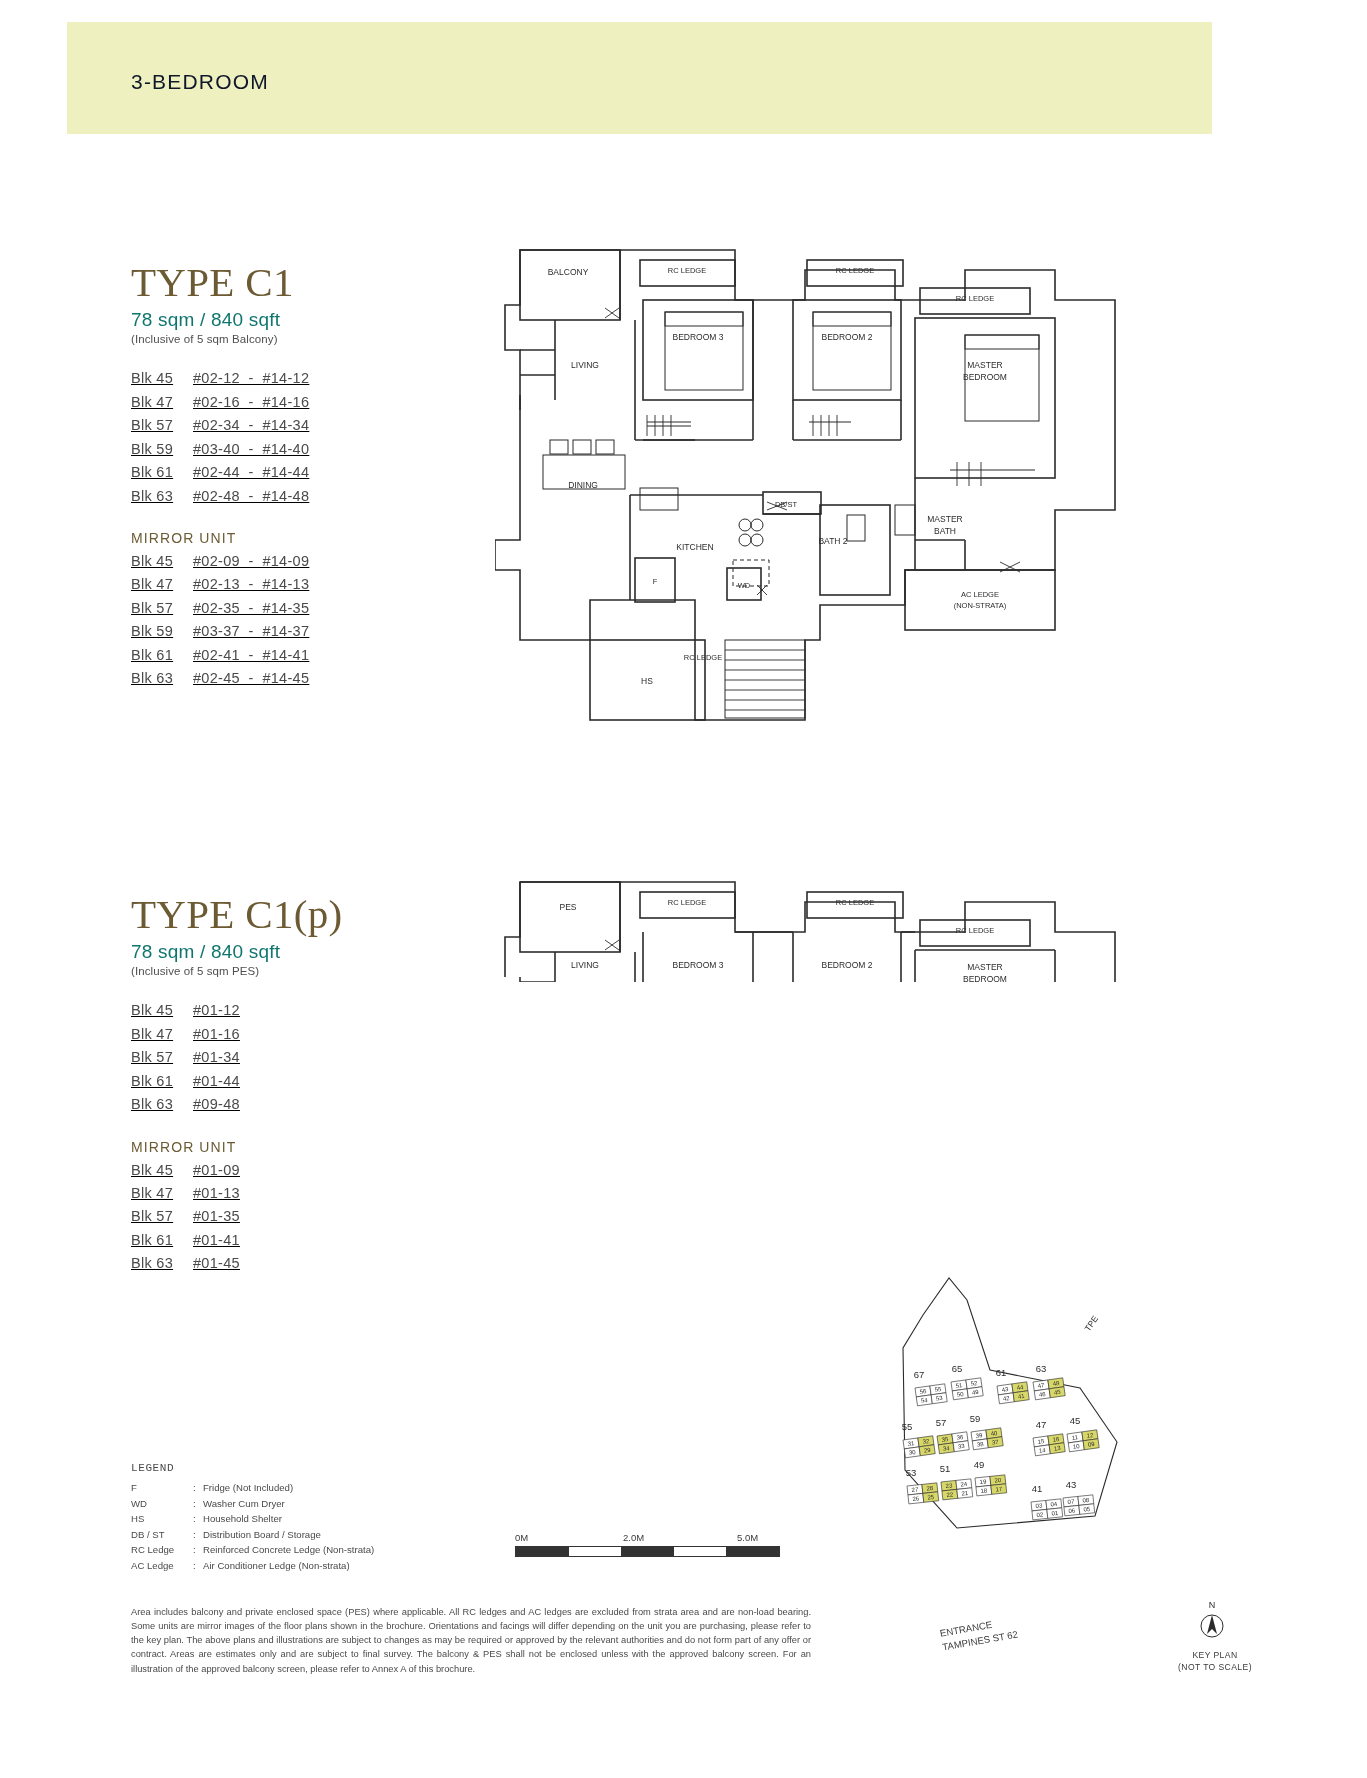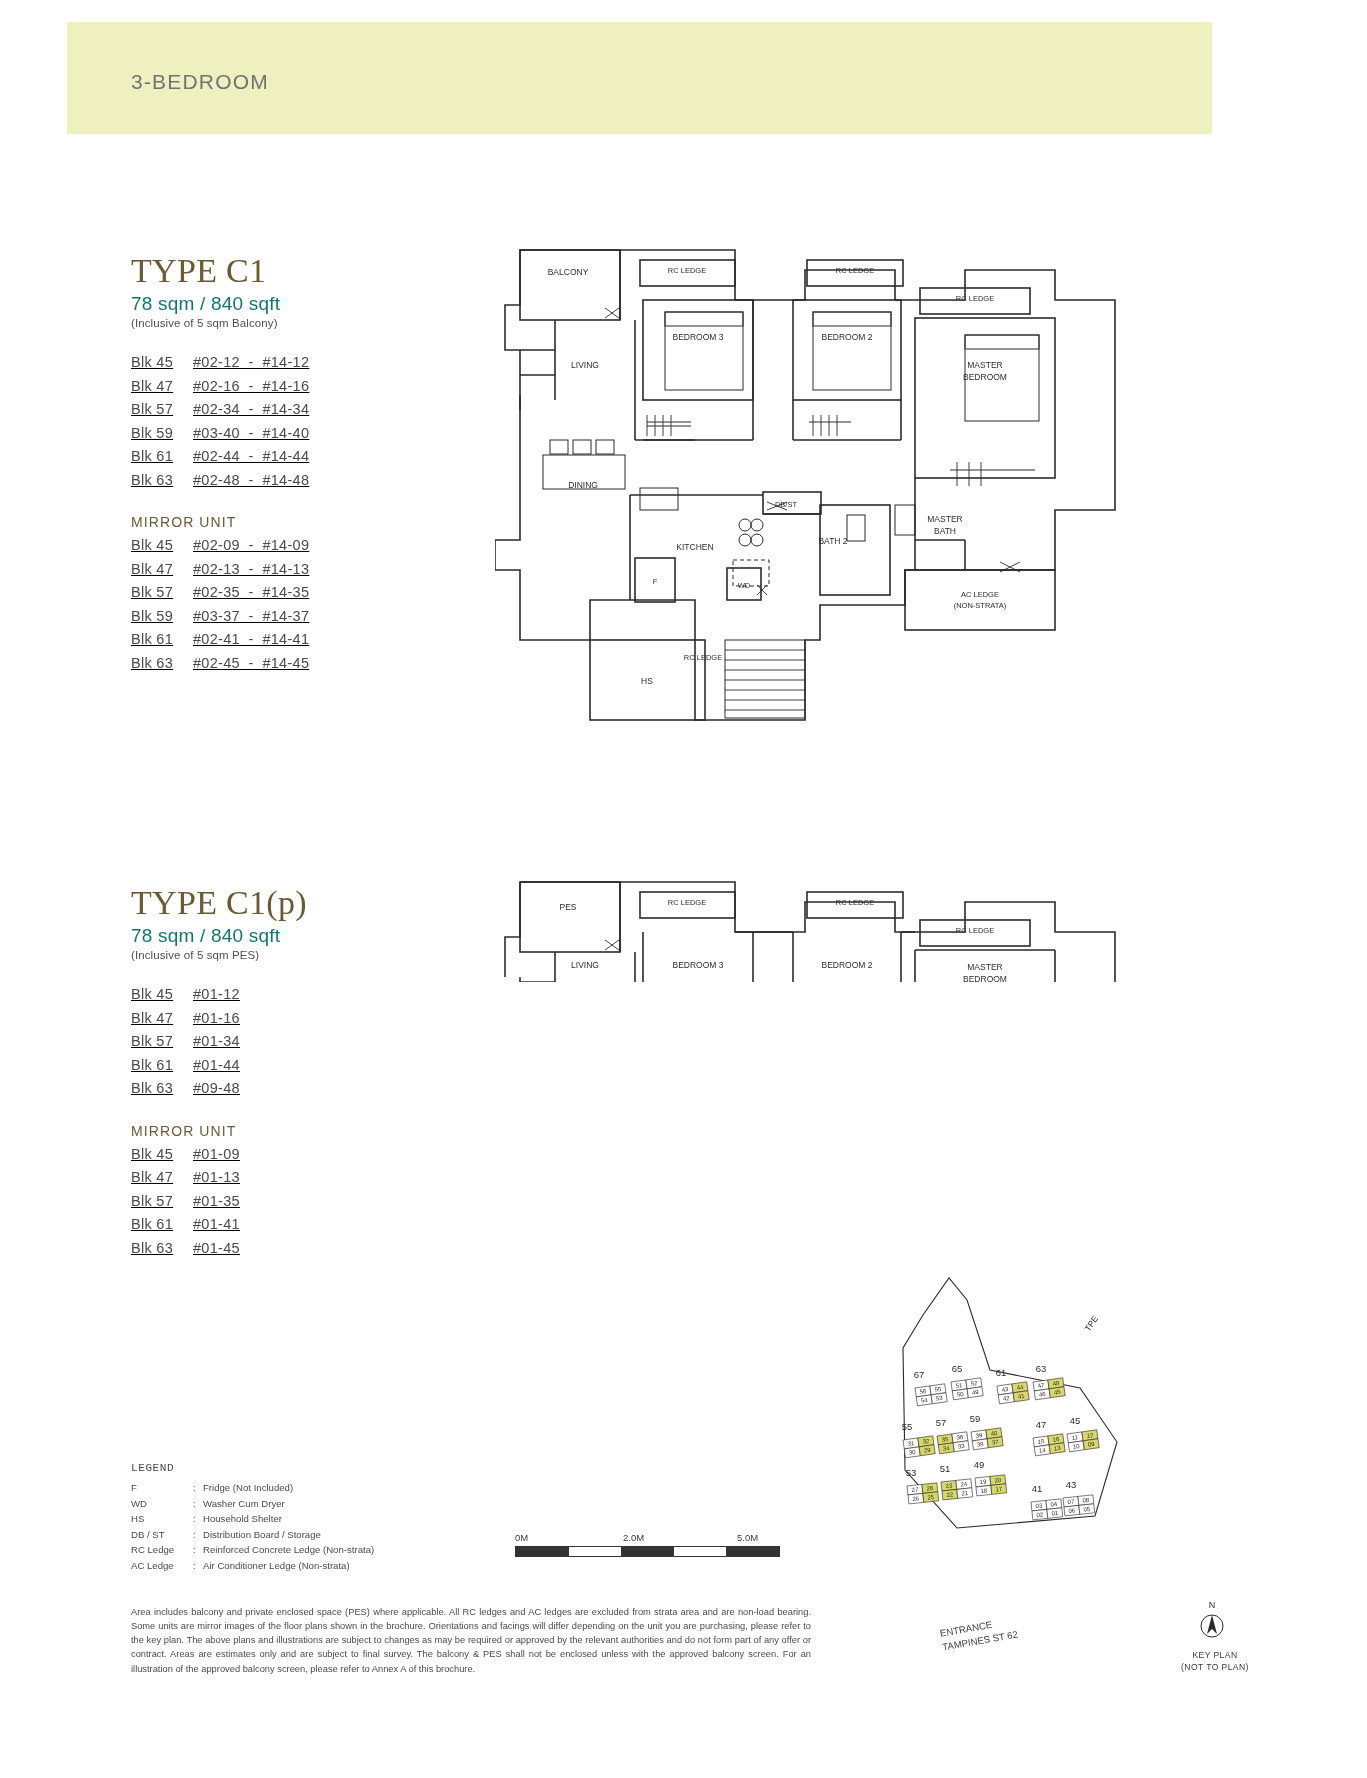--- a/index.html
+++ b/index.html
@@ -12,30 +12,30 @@
   }
   .page{position:absolute;inset:0;}
 
   
   .header-band{
     position:absolute;left:67px;top:22px;width:1145px;height:112px;
     background:#eff0c0;
   }
   .header-title{
     position:absolute;left:131px;top:70px;
-    font-size:21px;letter-spacing:1.2px;color:#737373;
+    font-size:21px;letter-spacing:1.2px;color:#0f172a;
     font-weight:400;
   }
 
   
   .type-block{position:absolute;left:131px;}
   .type-name{
     font-family:"Liberation Serif", serif;
-    font-size:34px;color:#6c5a33;letter-spacing:0.3px;
-    margin:4px 0 4px 0;line-height:1.1;
+    font-size:41px;color:#6c5a33;letter-spacing:0.3px;
+    margin:12px 0 4px 0;line-height:1.1;
   }
   .type-area{
     font-size:19px;color:#0f766e;letter-spacing:0.2px;margin:0 0 2px 0;
   }
   .type-note{
     font-size:11.5px;color:#4f4f4f;margin:0 0 22px 0;letter-spacing:0.1px;
   }
   .unit-list{margin:0;padding:0;list-style:none;text-decoration:underline;}
   .unit-row{
     font-size:14.5px;color:#4a4a4a;letter-spacing:0.3px;
@@ -594,16 +594,16 @@
   <div class="compass">
     <svg width="40" height="48" viewBox="0 0 40 48" xmlns="http://www.w3.org/2000/svg">
       <text x="20" y="10" font-family="Liberation Sans, sans-serif" font-size="9" fill="#2b2b2b" text-anchor="middle">N</text>
       <circle cx="20" cy="28" r="11" fill="none" stroke="#2b2b2b" stroke-width="1"></circle>
       <polygon points="20,17 15,36 20,31 25,36" fill="#2b2b2b"></polygon>
     </svg>
   </div>
 
   <div class="keyplan-caption">
     <div>KEY PLAN</div>
-    <div>(NOT TO PLAN)</div>
+    <div>(NOT TO SCALE)</div>
   </div>
 
 </div>
 
 </body></html>

